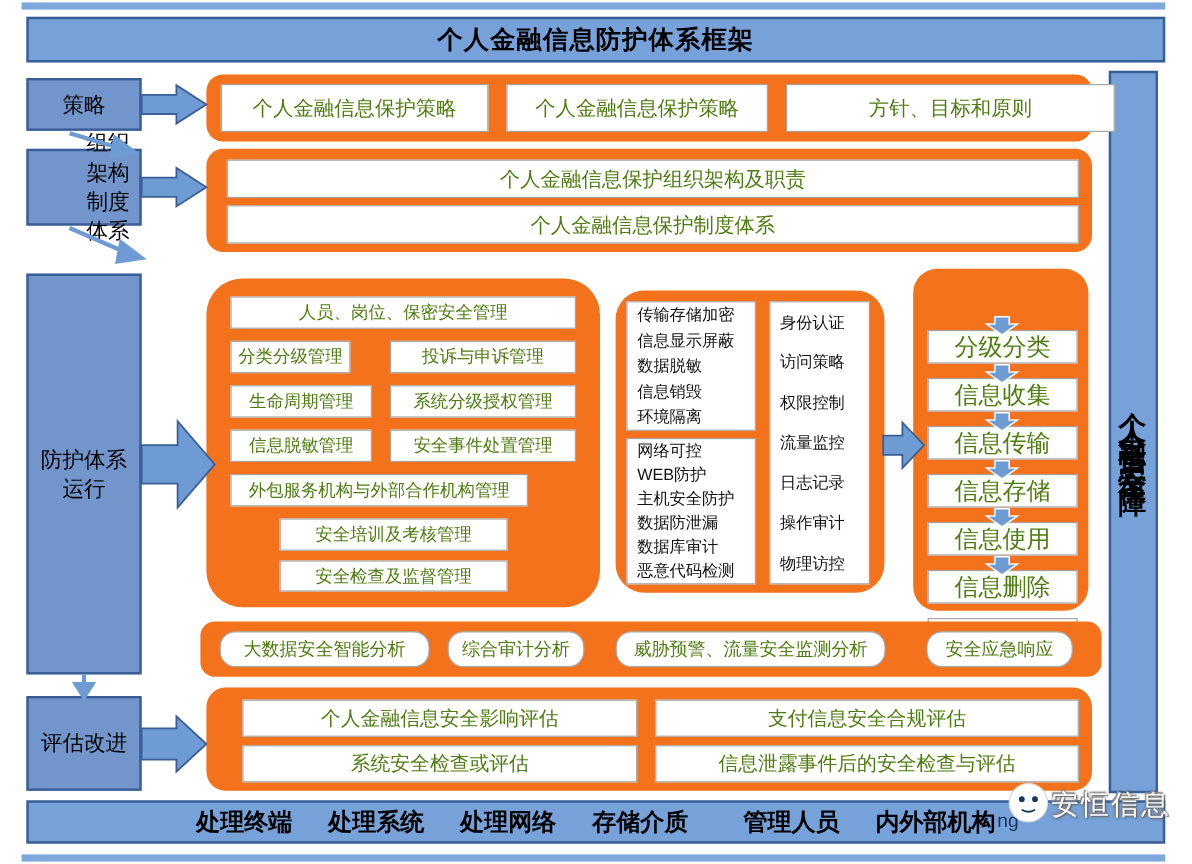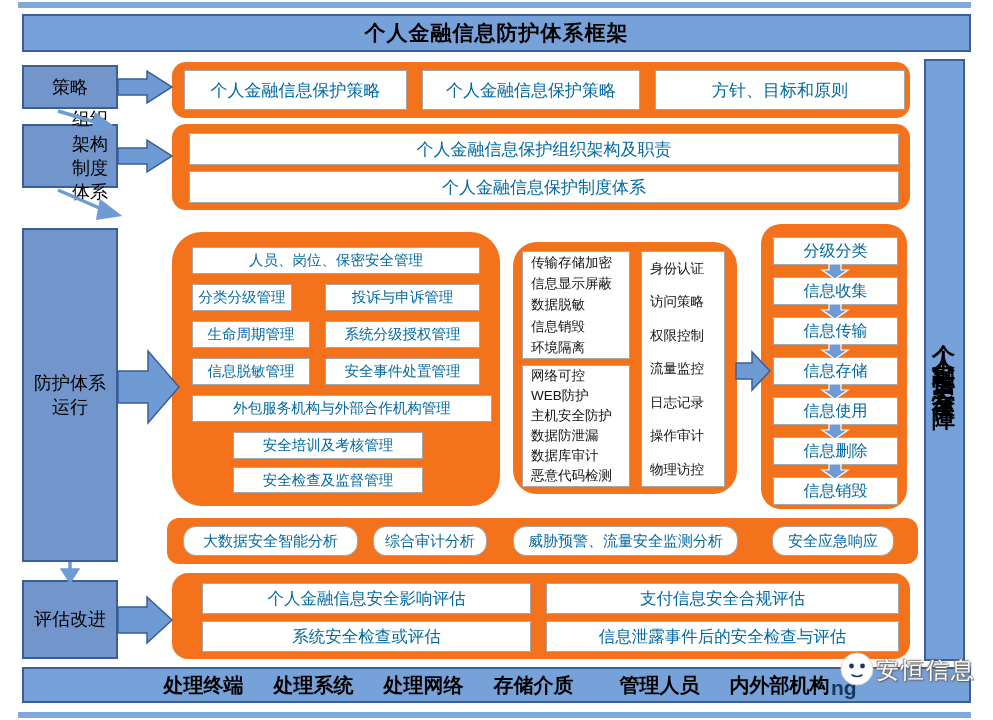--- a/index.html
+++ b/index.html
@@ -6,35 +6,35 @@
   *{box-sizing:border-box;}
   .canvas{position:relative;width:993px;height:720px;background:#fff;overflow:hidden;
           font-family:"Liberation Sans","DejaVu Sans",sans-serif;color:#000;}
   .abs{position:absolute;}
   .flexc{display:flex;align-items:center;justify-content:center;text-align:center;}
   .pre{white-space:pre-line;}
   .strip{background:#7FA8DC;}
   .banner{background:#76A1D9;border:2px solid #3A5F96;}
   .bluebox{background:#7296CC;border:2px solid #3A5F96;font-size:18px;line-height:1.35;}
   .orange{background:#F4721B;}
-  .wb{background:#fff;border:1px solid #A6A6A6;color:#0369a1;}
+  .wb{background:#fff;border:1px solid #A6A6A6;color:#4d7c0f;}
   .title{font-weight:bold;font-size:21px;letter-spacing:1px;}
   .f17{font-size:17px;}
-  .f16{font-size:16px;}
+  .f16{font-size:20px;margin-top:38px;}
   .f165{font-size:16.5px;}
   .f15{font-size:15px;border-radius:13px;}
   .f145{font-size:14.5px;}
   .techbox{background:#fff;border:1px solid #A6A6A6;color:#111;font-size:13.5px;
            display:flex;align-items:center;justify-content:flex-start;text-align:left;
            padding-left:8px;white-space:pre-line;}
   .vertbar{background:#76A1D9;border:2px solid #3A5F96;display:flex;align-items:center;justify-content:center;}
   .verttext{writing-mode:vertical-rl;text-orientation:upright;font-weight:bold;font-size:23px;letter-spacing:7px;}
   .bottombar{display:flex;align-items:center;justify-content:center;gap:30px;
              font-weight:bold;font-size:20px;}
-  .logo-frag{font-weight:bold;font-size:21px;color:#17375E;}
+  .logo-frag{font-weight:normal;font-size:16px;color:#17375E;}
   .logo-text{font-size:23px;color:#fff;font-weight:400;letter-spacing:2px;
              text-shadow:1px 1px 1px #666,-1px -1px 1px #888,0 0 3px #555;}
   svg.overlay{position:absolute;left:0;top:0;pointer-events:none;}
 </style>
 </head>
 <body>
 
 <div class="canvas">
 
   <div class="abs strip" style="left:18px;top:2px;width:953px;height:6px;"></div>
@@ -49,35 +49,35 @@
 运行</div>
   <div class="abs bluebox flexc" style="left:22px;top:580px;width:96px;height:79px;">评估改进</div>
 
   <div class="abs vertbar" style="left:924px;top:59px;width:41px;height:602px;">
     <span class="verttext">个人金融信息安全保障</span>
   </div>
 
   <div class="abs orange" style="left:172px;top:62px;width:738px;height:56px;border-radius:14px;"></div>
   <div class="abs wb flexc f17" style="left:184px;top:70px;width:223px;height:40px;">个人金融信息保护策略</div>
   <div class="abs wb flexc f17" style="left:422px;top:70px;width:218px;height:40px;">个人金融信息保护策略</div>
-  <div class="abs wb flexc f17" style="left:655px;top:70px;width:250px;height:40px;">方针、目标和原则</div>
+  <div class="abs wb flexc f17" style="left:655px;top:70px;width:274px;height:40px;">方针、目标和原则</div>
 
   <div class="abs orange" style="left:172px;top:124px;width:738px;height:86px;border-radius:14px;"></div>
   <div class="abs wb flexc f17" style="left:189px;top:133px;width:710px;height:32px;text-align:center;">个人金融信息保护组织架构及职责</div>
   <div class="abs wb flexc f17" style="left:189px;top:171px;width:710px;height:32px;">个人金融信息保护制度体系</div>
 
   <div class="abs orange" style="left:172px;top:232px;width:328px;height:274px;border-radius:30px;"></div>
   <div class="abs wb flexc f145" style="left:192px;top:247px;width:288px;height:27px;">人员、岗位、保密安全管理</div>
   <div class="abs wb flexc f145" style="left:192px;top:284px;width:100px;height:27px;">分类分级管理</div>
   <div class="abs wb flexc f145" style="left:325px;top:284px;width:155px;height:27px;">投诉与申诉管理</div>
   <div class="abs wb flexc f145" style="left:192px;top:321px;width:118px;height:27px;">生命周期管理</div>
   <div class="abs wb flexc f145" style="left:325px;top:321px;width:155px;height:27px;">系统分级授权管理</div>
   <div class="abs wb flexc f145" style="left:192px;top:358px;width:118px;height:27px;">信息脱敏管理</div>
   <div class="abs wb flexc f145" style="left:325px;top:358px;width:155px;height:27px;">安全事件处置管理</div>
-  <div class="abs wb flexc f145" style="left:192px;top:395px;width:300px;height:27px;">外包服务机构与外部合作机构管理</div>
+  <div class="abs wb flexc f145" style="left:192px;top:395px;width:248px;height:27px;">外包服务机构与外部合作机构管理</div>
   <div class="abs wb flexc f145" style="left:233px;top:432px;width:190px;height:27px;">安全培训及考核管理</div>
   <div class="abs wb flexc f145" style="left:233px;top:467px;width:190px;height:26px;">安全检查及监督管理</div>
 
   <div class="abs orange" style="left:513px;top:242px;width:224px;height:252px;border-radius:24px;"></div>
   <div class="abs techbox" style="left:522px;top:251px;width:108px;height:108px;line-height:21.2px;">传输存储加密
 信息显示屏蔽
 数据脱敏
 信息销毁
 环境隔离</div>
   <div class="abs techbox" style="left:522px;top:365px;width:108px;height:122px;line-height:20px;">网络可控

